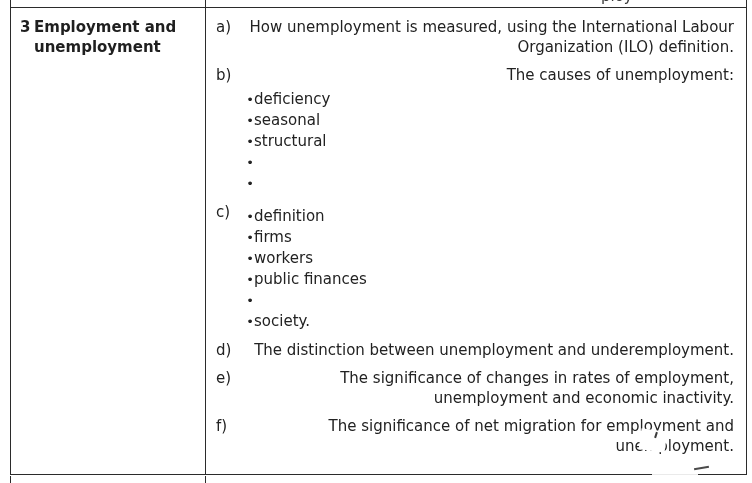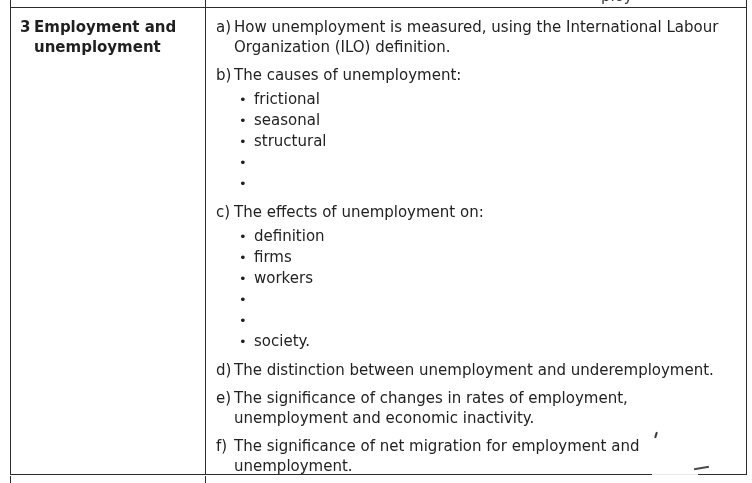--- a/index.html
+++ b/index.html
@@ -41,21 +41,21 @@
     flex:1;
     box-sizing:border-box;
     padding:9px 12px 0 10px;
   }
   .item{
     display:flex;
     line-height:20px;
     margin-bottom:8px;
   }
   .item .lbl{flex:none;width:18px;}
-  .item .body{flex:1;min-width:0;}
+  .item .body{flex:1;min-width:0;text-align:right;}
   .txt{white-space:pre-line;}
   ul.bullets{
     margin:4px 0 0 0;
     padding:0;
     list-style:none;
   }
   ul.bullets li{
     display:flex;
     line-height:21px;
   }
@@ -120,21 +120,21 @@
           </div>
       </div>
 
       <div class="item">
         <span class="lbl">b)</span>
         <div class="body">
           <div class="txt">The causes of unemployment:</div>
           <ul class="bullets">
             <li>
                 <span class="dot">•</span>
-                <span>frictional</span>
+                <span>deficiency</span>
               </li>
             <li>
                 <span class="dot">•</span>
                 <span>seasonal</span>
               </li>
             <li>
                 <span class="dot">•</span>
                 <span>structural</span>
               </li>
             <li>
@@ -143,36 +143,36 @@
             <li>
                 <span class="dot">•</span>
               </li>
           </ul>
         </div>
       </div>
 
       <div class="item">
         <span class="lbl">c)</span>
         <div class="body">
-          <div class="txt">The effects of unemployment on:</div>
           <ul class="bullets">
             <li>
                 <span class="dot">•</span>
                 <span>definition</span>
               </li>
             <li>
                 <span class="dot">•</span>
                 <span>firms</span>
               </li>
             <li>
                 <span class="dot">•</span>
                 <span>workers</span>
               </li>
             <li>
                 <span class="dot">•</span>
+                <span>public finances</span>
               </li>
             <li>
                 <span class="dot">•</span>
               </li>
             <li>
                 <span class="dot">•</span>
                 <span>society.</span>
               </li>
           </ul>
         </div>

